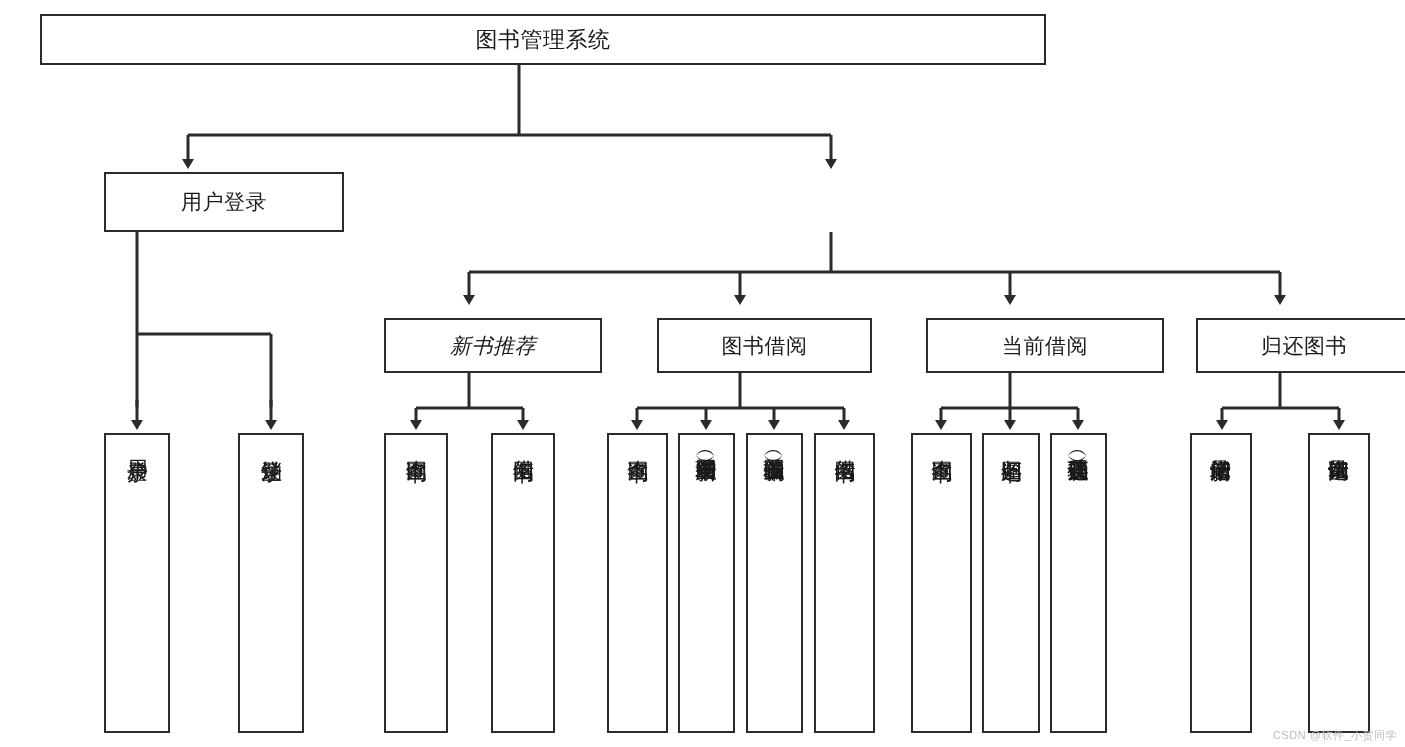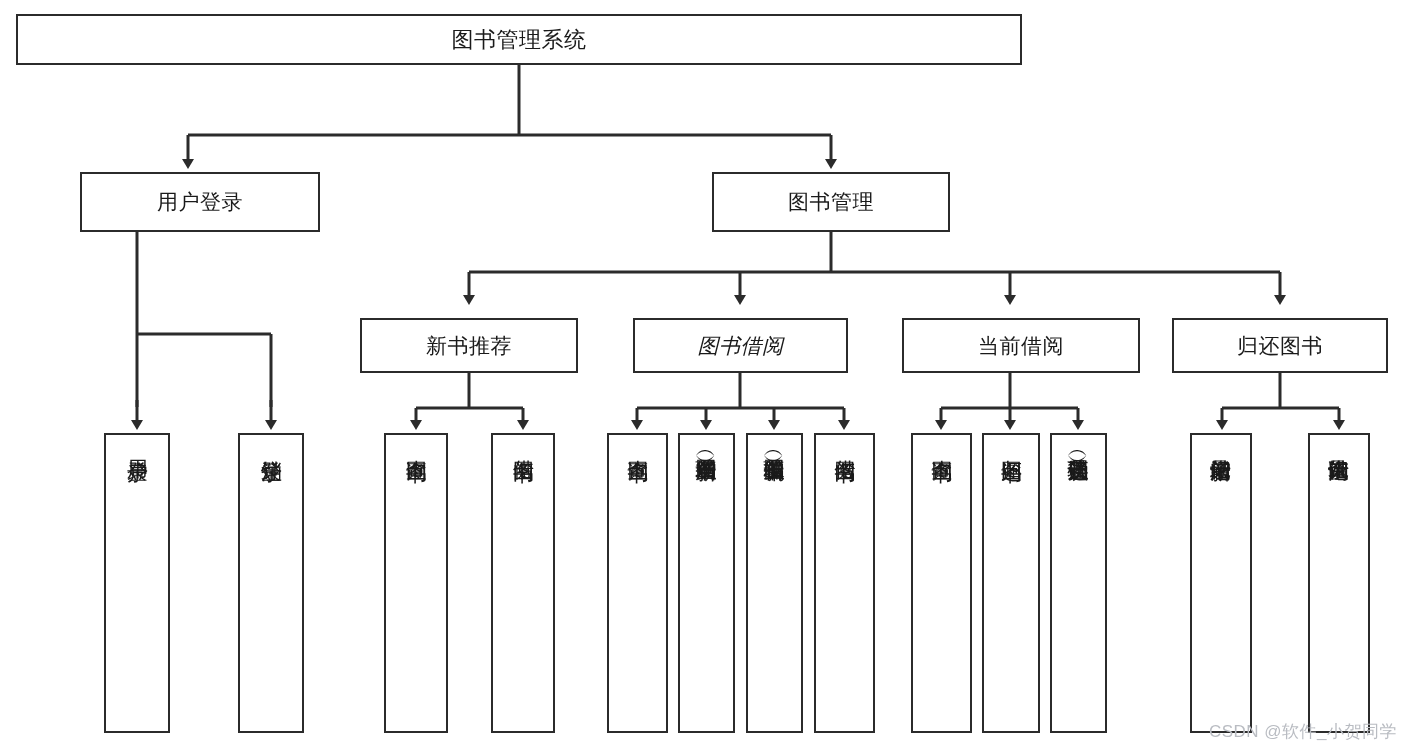--- a/index.html
+++ b/index.html
@@ -33,20 +33,21 @@
     background: #ffffff;
     display: flex;
     align-items: center;
     justify-content: center;
     color: #1a1a1a;
   }
   .node-h {
     font-size: 21px;
     letter-spacing: 0.5px;
     white-space: nowrap;
+    margin-left: 24px;
   }
   .node-root {
     font-size: 22px;
   }
   .node-v {
     align-items: flex-start;
     justify-content: center;
     padding-top: 8px;
   }
   .vlabel {
@@ -59,21 +60,21 @@
     color: #1a1a1a;
   }
   .vlabel-tight {
     letter-spacing: 0px;
     line-height: 1.1;
   }
   .watermark {
     position: absolute;
     right: 8px;
     bottom: 4px;
-    font-size: 17px;
+    font-size: 11px;
     color: #b9bcc2;
     white-space: nowrap;
     letter-spacing: 0.5px;
   }
 </style>
 </head>
 <body>
 
 <div id="canvas">
 
@@ -125,24 +126,23 @@
       <path d="M1280,373 L1280,408"></path>
       <path d="M1222,408 L1339,408"></path>
       <path d="M1222,408 L1222,421" marker-end="url(#arrow)"></path>
       <path d="M1339,408 L1339,421" marker-end="url(#arrow)"></path>
     </g>
   </svg>
 
   <div class="node node-h node-root" style="left:16px; top:14px; width:1006px; height:51px;">图书管理系统</div>
 
   <div class="node node-h" style="left:80px; top:172px; width:240px; height:60px;">用户登录</div>
-  <div class="node node-h" style="left:712px; top:172px; width:238px; height:60px;">图书管理</div>
 
-  <div class="node node-h" style="left:360px; top:318px; width:218px; height:55px;">新书推荐</div>
-  <div class="node node-h" style="left:633px; top:318px; width:215px; height:55px;font-style:italic;">图书借阅</div>
+  <div class="node node-h" style="left:360px; top:318px; width:218px; height:55px;font-style:italic;">新书推荐</div>
+  <div class="node node-h" style="left:633px; top:318px; width:215px; height:55px;">图书借阅</div>
   <div class="node node-h" style="left:902px; top:318px; width:238px; height:55px;">当前借阅</div>
   <div class="node node-h" style="left:1172px; top:318px; width:216px; height:55px;">归还图书</div>
 
   <div class="node node-v" style="left:104px; top:433px; width:66px; height:300px;">
     <span class="vlabel">用户登录</span>
   </div>
   <div class="node node-v" style="left:238px; top:433px; width:66px; height:300px;">
     <span class="vlabel">注销登录</span>
   </div>
 

